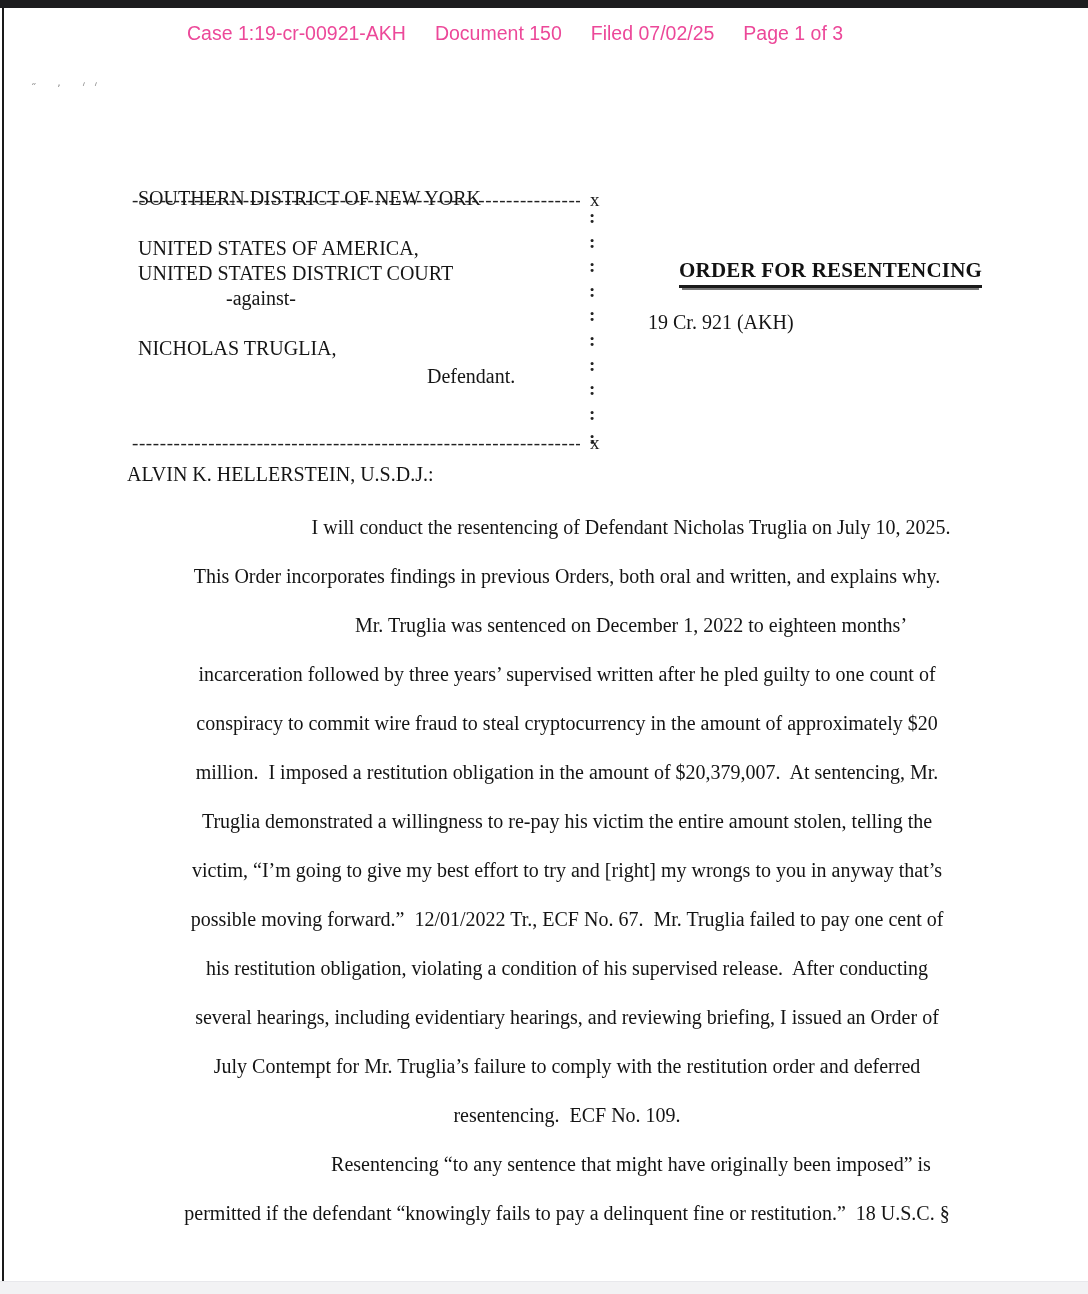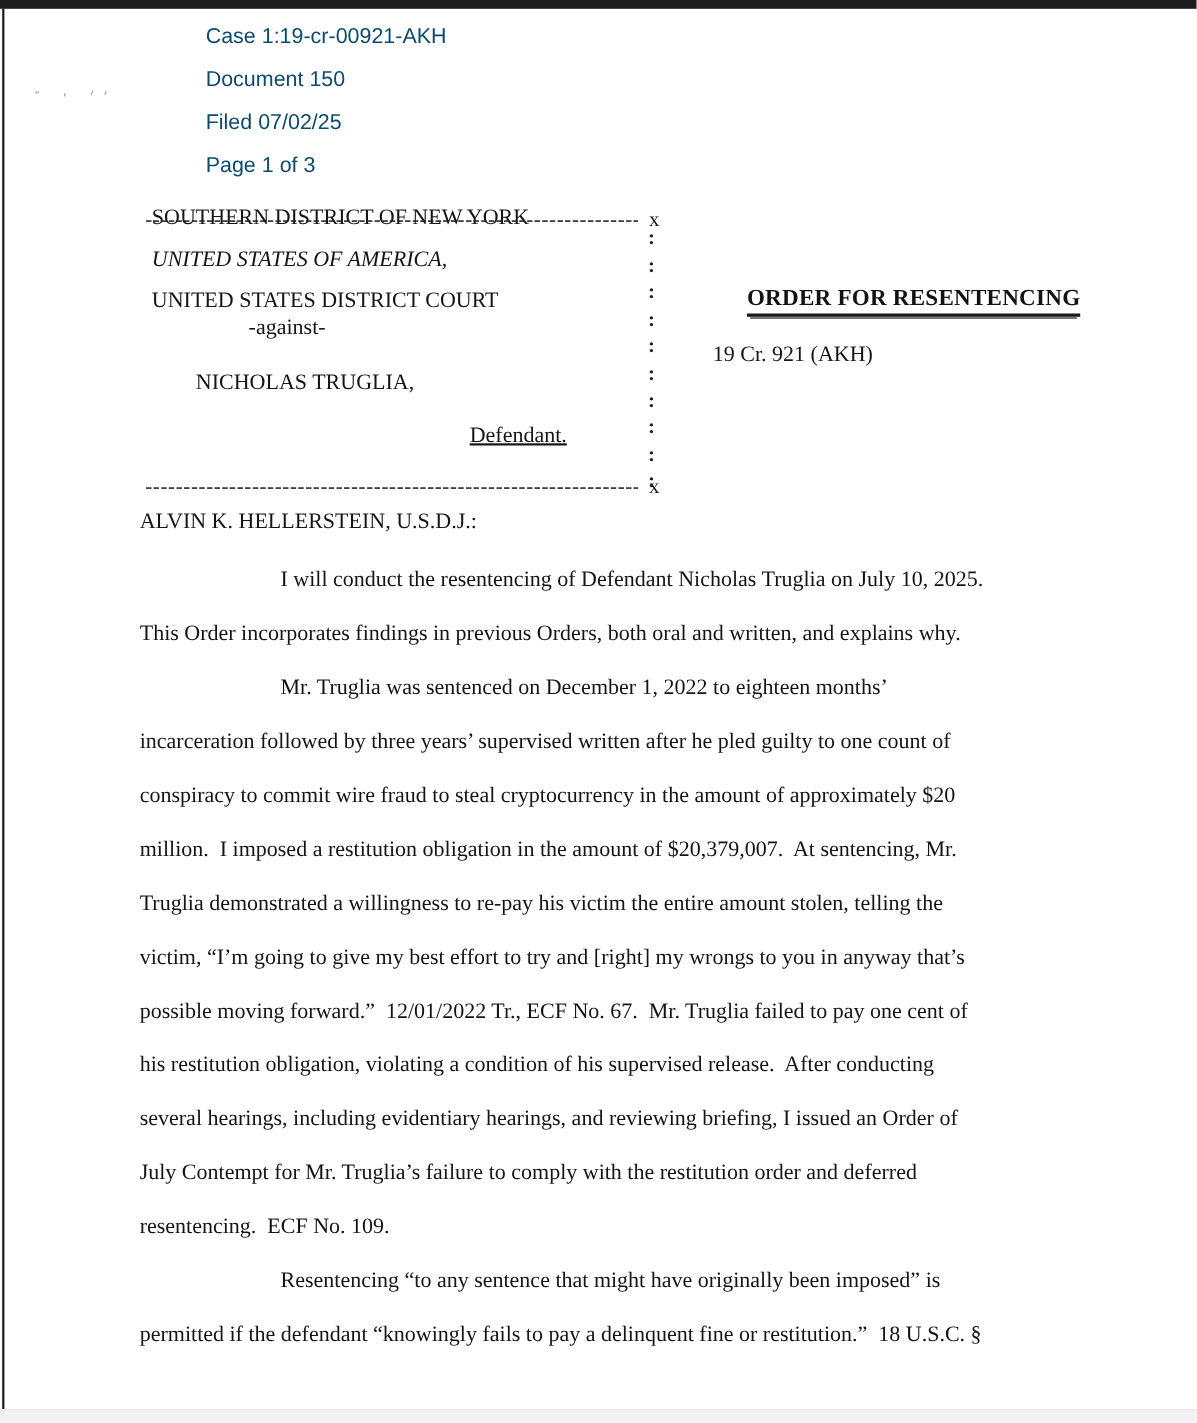--- a/index.html
+++ b/index.html
@@ -25,59 +25,59 @@
     background: #f2f2f4; border-top: 1px solid #e8e8ec;
   }
   .scanmarks {
     position: absolute; left: 32px; top: 26px;
     font-size: 11px; color: #8d8d8d; letter-spacing: 9px;
     font-family: "DejaVu Sans", sans-serif;
     margin-top: 48px;
   }
   .stamp {
     position: absolute; top: 22px; left: 187px;
-    display: flex; gap: 16px;
+    display: flex; gap: 29px;
     font-family: "Liberation Sans", sans-serif;
     font-size: 19.5px; font-weight: 500;
-    color: #0c4a6e; white-space: nowrap; flex-direction: column;
+    color: #ec4899; white-space: nowrap;
   }
   .cap { position: absolute; font-size: 20px; line-height: 25px; white-space: pre; }
   .court-block { left: 138px; top: 136px; }
   .rule { display: flex; align-items: baseline; font-size: 19px; }
   .rule-top { left: 132px; top: 187px; }
   .rule-bottom { left: 132px; top: 430px; }
   .dashes {
     width: 448px; overflow: hidden; white-space: nowrap;
     letter-spacing: 0.6px; color: #222;
   }
   .rule-x { margin-left: 10px; font-size: 19px; color: #1a1a1a; }
   .colon-col {
     position: absolute; left: 589px; top: 205px;
     font-size: 19px; font-weight: bold; color: #222;
   }
   .colon-col div { line-height: 24.6px; height: 24.6px; }
-  .plaintiff { left: 138px; top: 224px; font-style: italic; }
+  .plaintiff { left: 138px; top: 236px; }
   .against { left: 226px; top: 286px; }
-  .defendant-name { left: 138px; top: 336px; margin-left: 40px; }
-  .defendant-label { left: 427px; top: 384px; text-decoration: underline; }
+  .defendant-name { left: 138px; top: 336px; }
+  .defendant-label { left: 427px; top: 364px; }
   .order-title {
     position: absolute; left: 648px; top: 258px;
     font-size: 21px; font-weight: bold; letter-spacing: 0.2px;
     color: #121212;
     border-bottom: 3px solid #1a1a1a;
     padding-bottom: 2px;
     box-shadow: 0 5px 0 -3px #777;
     white-space: pre;
     margin-left: 31px;
   }
   .case-number { left: 648px; top: 310px; }
   .judge-line { left: 127px; top: 462px; }
   .body-text {
     position: absolute; left: 127px; top: 503px; width: 880px;
-    font-size: 20px; color: #141414;
+    font-size: 20px; color: #141414; text-align: center;
   }
   .body-line { line-height: 49px; height: 49px; white-space: pre; }
   .body-line.indent { padding-left: 128px; }
   .italic { font-style: italic; }
 </style>
 </head>
 <body>
 
 <div class="page">
 

